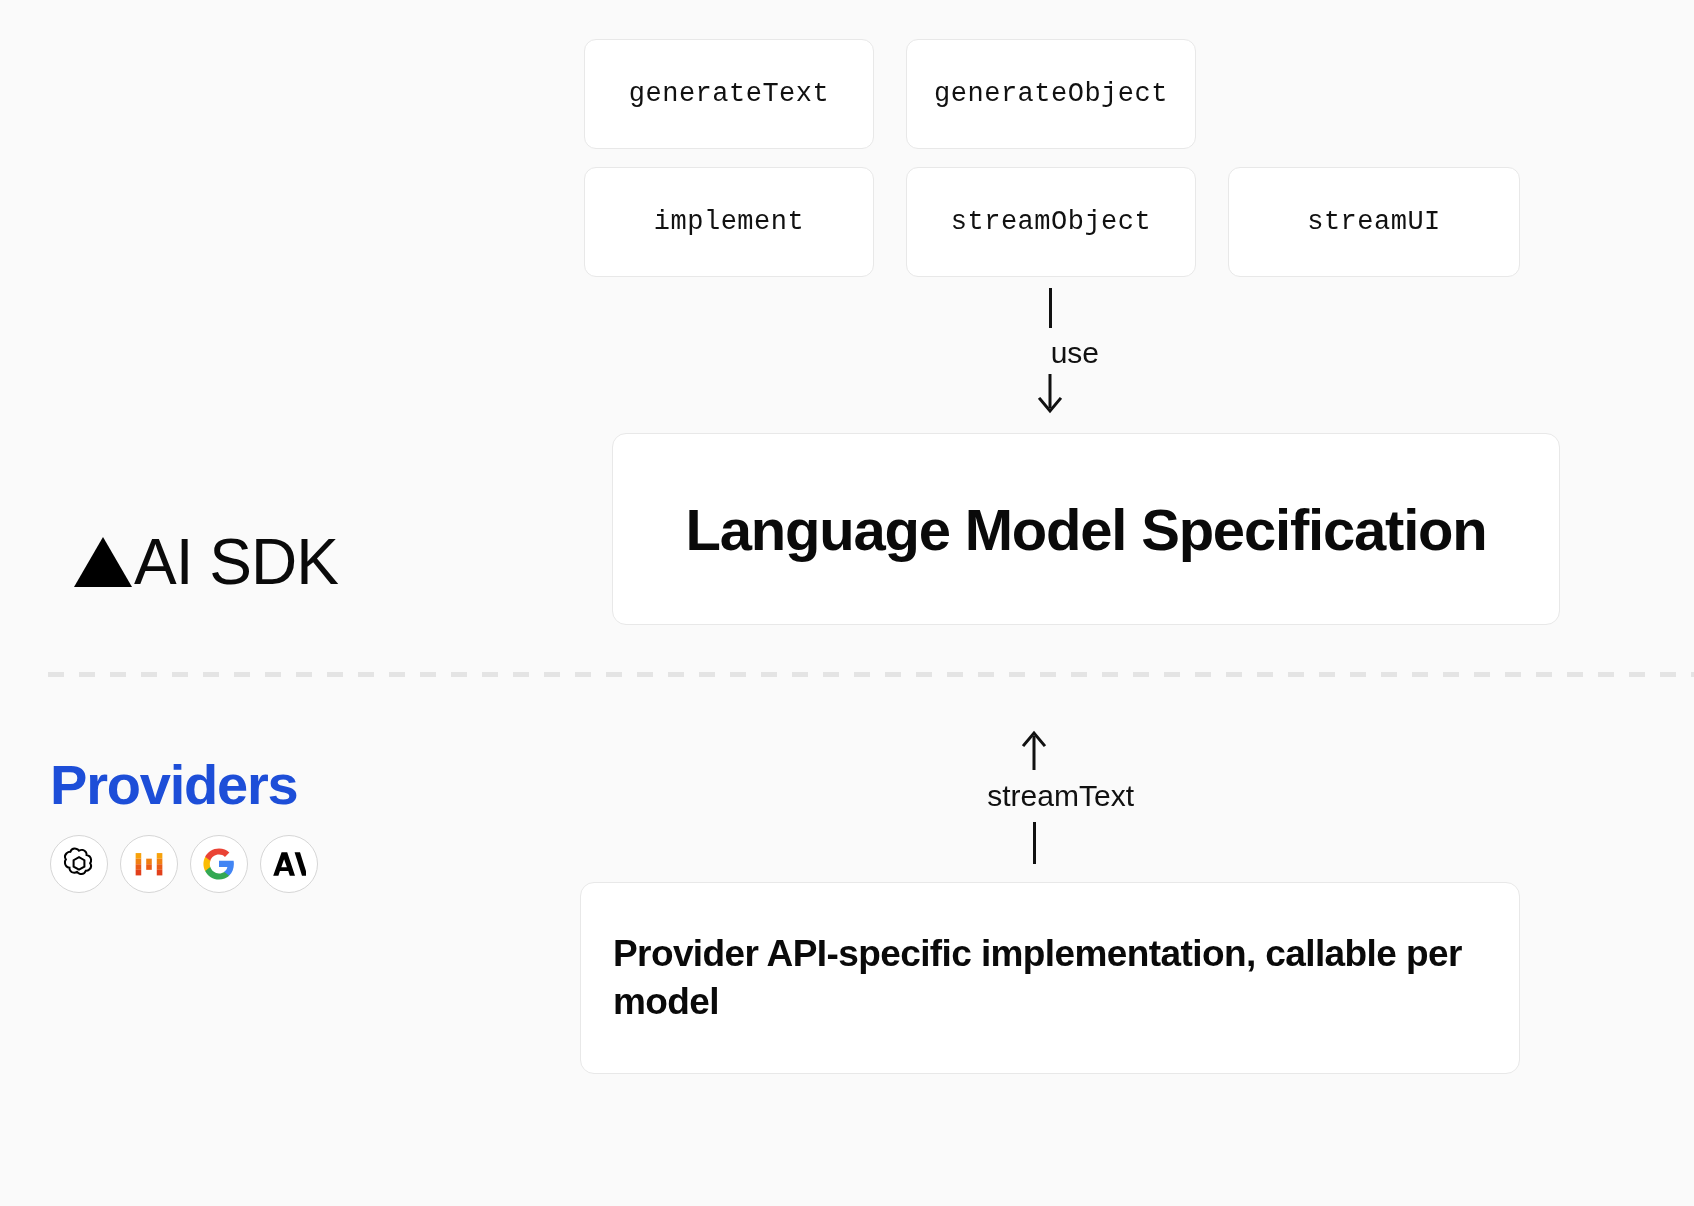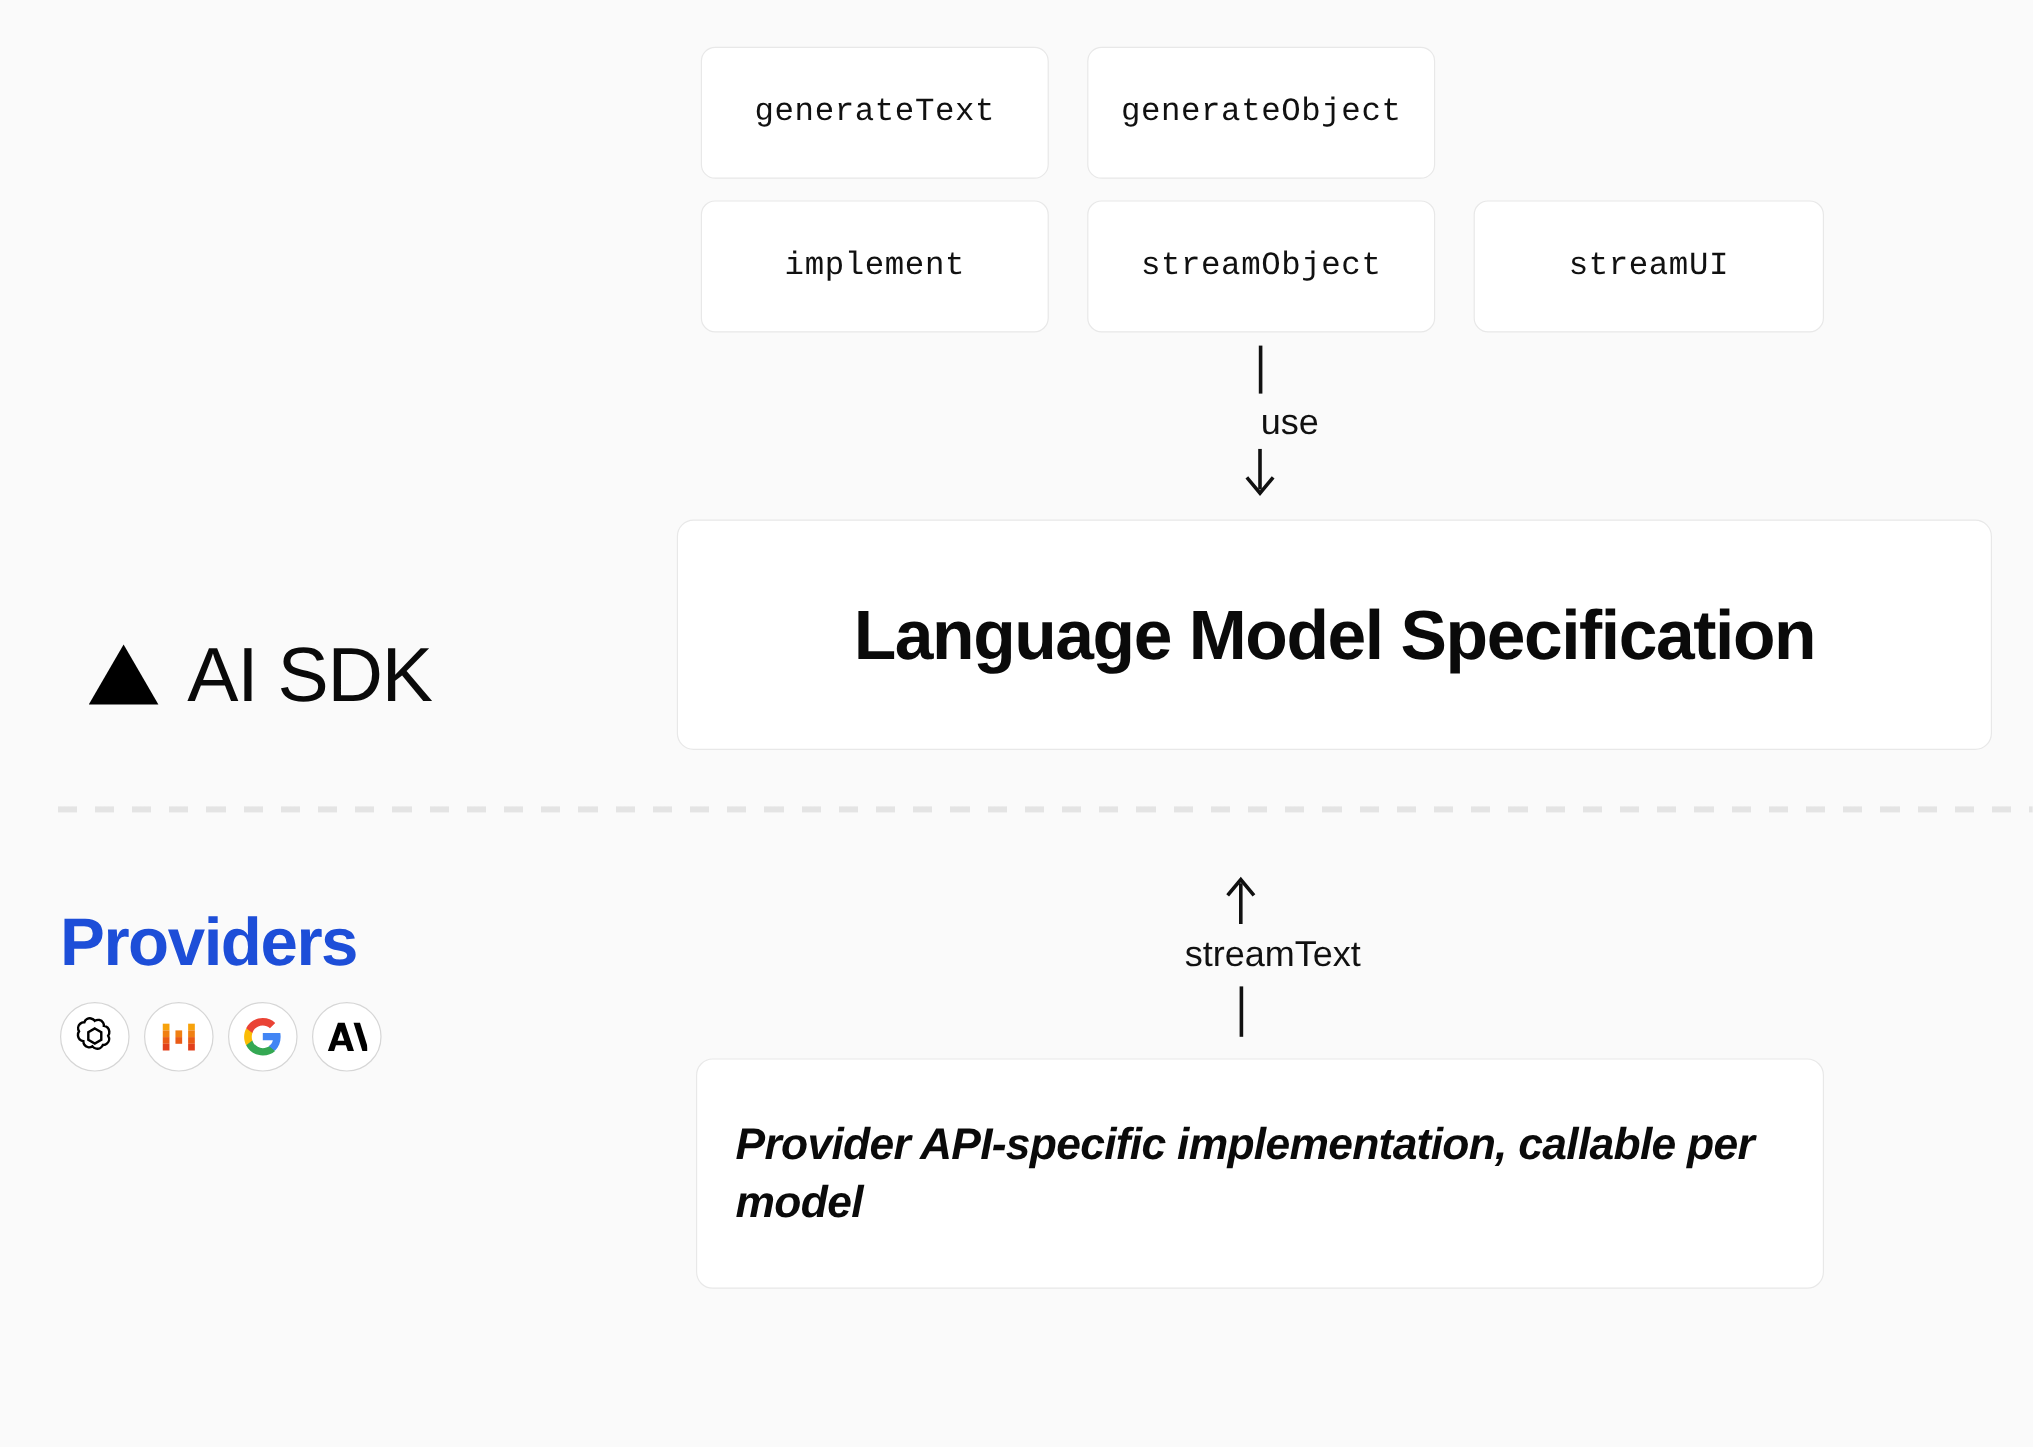--- a/index.html
+++ b/index.html
@@ -34,23 +34,23 @@
     font-weight: 400;
     color: #111111;
     letter-spacing: 0.5px;
   }
 
   
   .fn-card { height: 110px; }
 
   
   .spec-card {
-    left: 564px;
+    left: 612px;
     top: 433px;
-    width: 1096px;
+    width: 948px;
     height: 192px;
     border-radius: 14px;
   }
   .spec-title {
     font-size: 58px;
     font-weight: 700;
     color: #0a0a0a;
     letter-spacing: -1.2px;
     white-space: nowrap;
   }
@@ -66,21 +66,20 @@
     align-items: center;
     padding: 0 32px;
   }
   .impl-text {
     font-size: 37px;
     font-weight: 700;
     color: #0a0a0a;
     line-height: 1.3;
     letter-spacing: -0.6px;
     max-width: 880px;
-    font-style: italic;
   }
 
   
   .conn { position: absolute; }
   .conn-line {
     position: absolute;
     width: 3px;
     background: #111111;
   }
   .conn-label {
@@ -108,21 +107,20 @@
     );
   }
 
   
   .sdk-label {
     position: absolute;
     left: 72px;
     top: 530px;
     display: flex;
     align-items: center;
-    gap: 22px;
   }
   .sdk-text {
     font-size: 64px;
     font-weight: 400;
     color: #0a0a0a;
     letter-spacing: -1px;
     line-height: 1;
   }
   .providers-label {
     position: absolute;

